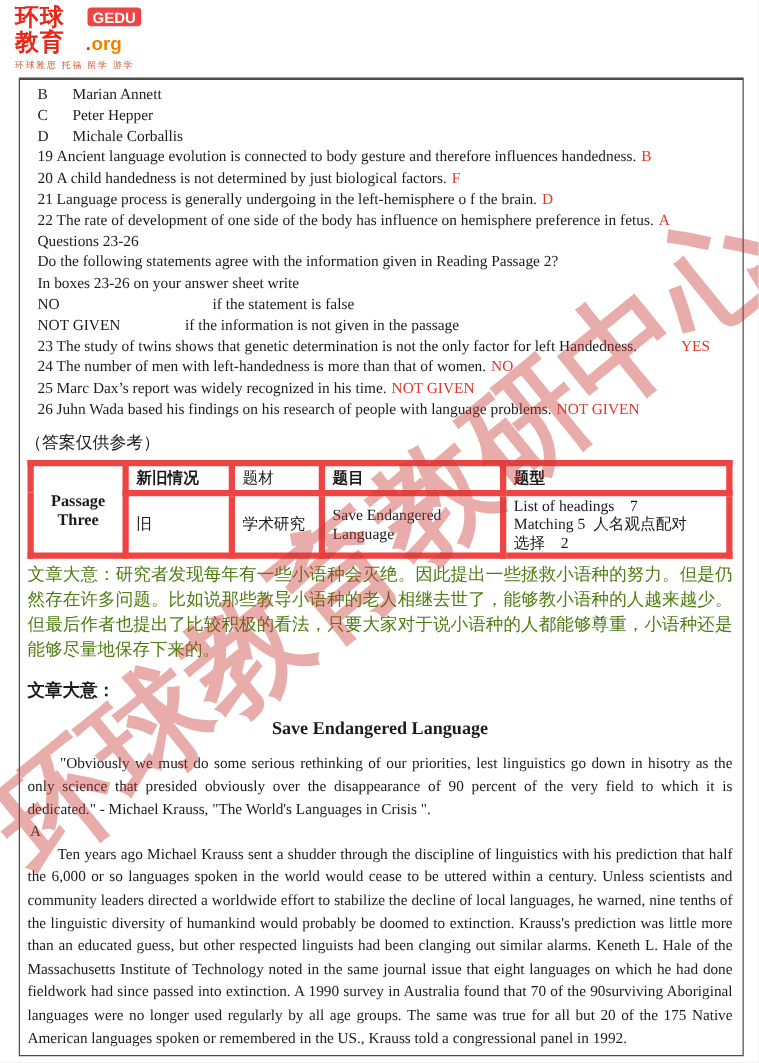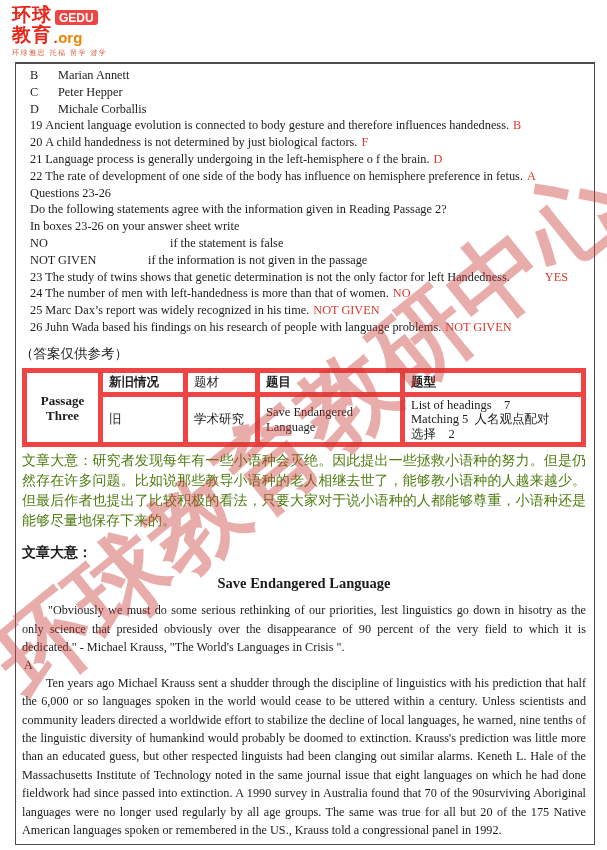--- a/index.html
+++ b/index.html
@@ -3,21 +3,21 @@
 <meta charset="utf-8">
 <style>
   html,body{margin:0;padding:0;background:#e9e9e9;}
   .page{
     position:relative;width:607px;height:850px;background:#ffffff;
     overflow:hidden;font-family:"Liberation Serif",serif;color:#1b1b1b;
     margin:0 auto;
   }
   
   .logo{position:absolute;left:12px;top:5px;line-height:1;}
-  .logo-row{display:flex;align-items:flex-end;}
+  .logo-row{display:flex;align-items:flex-start;gap:15px;}
   .logo-cn{color:#e8271b;font-weight:bold;font-size:19px;letter-spacing:1px;font-family:"Liberation Sans",sans-serif;line-height:20px;}
   .gedu-badge{background:#ef4444;color:#fff;font-weight:bold;font-size:12px;
     font-family:"Liberation Sans",sans-serif;padding:2px 4px 1px;border-radius:3px;margin-left:3px;margin-top:1px;}
   .logo-org{color:#f08300;font-weight:bold;font-size:15px;font-family:"Liberation Sans",sans-serif;margin-left:2px;margin-top:3px;}
   .logo-org .dot{color:#e8271b;}
   .logo-tagline{font-size:7px;color:#cf5a3a;letter-spacing:1.5px;margin-top:4px;font-family:"Liberation Sans",sans-serif;}
   .header-info{position:absolute;left:0;top:44px;width:100%;text-align:center;
     font-size:9.5px;color:#222;padding-left:22px;box-sizing:border-box;}
   
   .content-box{

